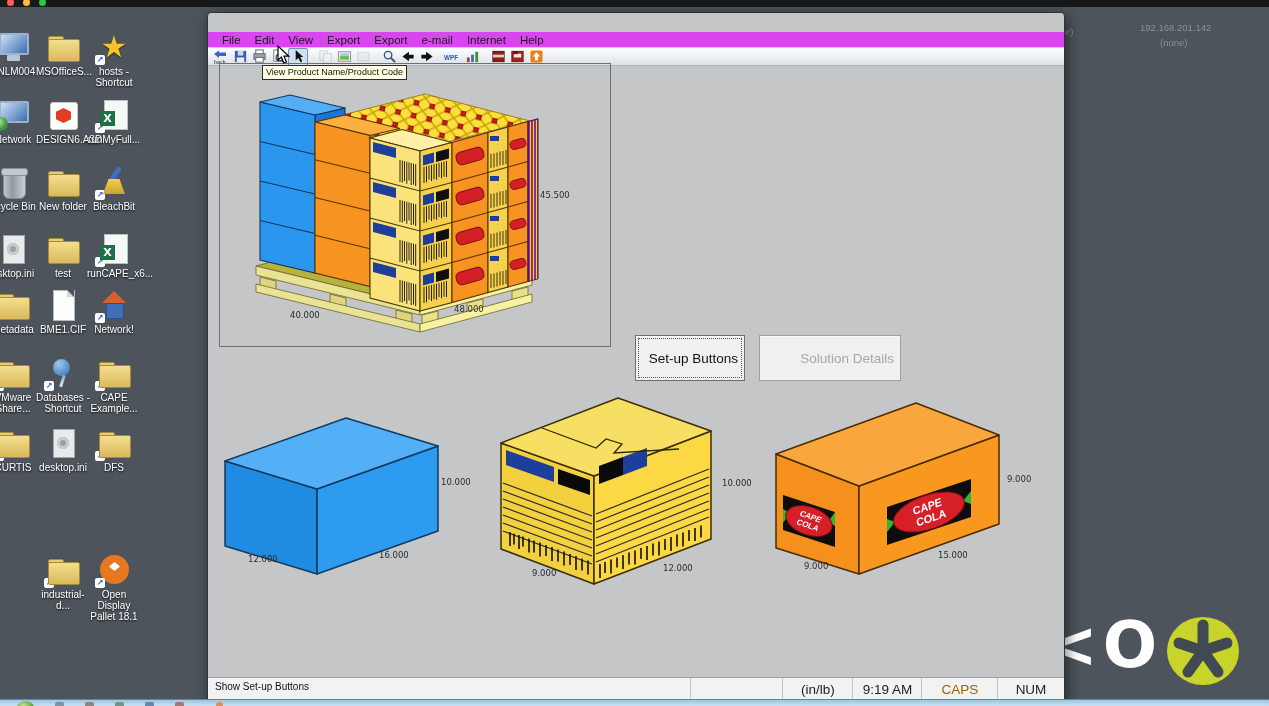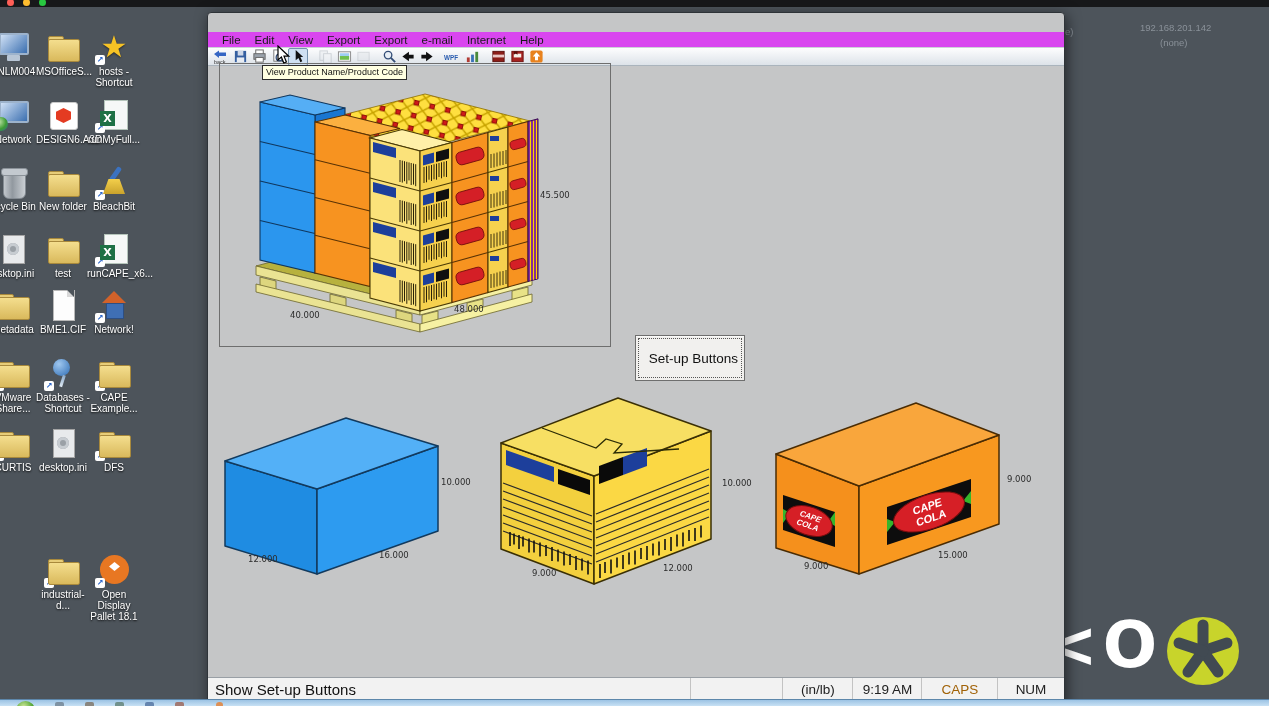--- a/index.html
+++ b/index.html
@@ -113,21 +113,21 @@
 
   .btn{position:absolute;top:322px;height:46px;background:#f1f0ee;border:1px solid #6e6e6e;
        font-size:13.5px;color:#111;text-align:right;line-height:29px;box-shadow:0 1px 0 rgba(255,255,255,.6) inset;}
   .btn.focused::after{content:"";position:absolute;left:2px;top:2px;right:2px;bottom:2px;
        border:1px dotted #555;}
   .btn.disabled{color:#a7a7a7;border-color:#9f9f9f;}
 
   .dim{position:absolute;font:8.5px "DejaVu Sans",sans-serif;color:#2c2c2c;}
 
   .statusbar{left:0;top:664px;width:100%;height:24px;background:#f2f2f2;border-top:1px solid #999fa5;}
-  .status-msg{position:absolute;left:7px;top:3px;font-size:15px;color:#111;}
+  .status-msg{position:absolute;left:7px;top:3px;font-size:10px;color:#111;}
   .scell{position:absolute;top:0;height:24px;border-left:1px solid #c3c3c3;font-size:13.5px;color:#222;
        text-align:center;line-height:24px;}
   .scell.dim-text{color:#a16207;}
 
   .tooltip{left:262px;top:65px;height:13px;background:#ffffe1;border:1px solid #2b2b2b;z-index:60;
        font-size:9px;line-height:13px;padding:0 3px;color:#111;white-space:nowrap;}
   .cursor{left:277px;top:45px;z-index:70;}
 
   
   .taskbar{left:0;top:699px;width:1269px;height:7px;z-index:30;overflow:hidden;
@@ -528,20 +528,21 @@
       <polygon points="308,57.5 318,54.8 318,214.8 308,217.5" fill="#7b1fa2" stroke="#3e0f52" stroke-width="1"></polygon>
       <path d="M310.5,57.5 V216.5 M313.5,56.7 V215.7 M316.5,55.9 V214.9" stroke="#ffd600" stroke-width="1.2"></path>
     </svg>
     <span class="dim" style="left:70px;top:246px">40.000</span>
     <span class="dim" style="left:234px;top:240px">48.000</span>
     <span class="dim" style="left:320px;top:126px">45.500</span>
   </div>
 
 
   <button class="btn focused" style="left:427px;width:110px">Set-up Buttons</button>
+  <button class="btn disabled" style="left:551px;width:142px">Solution Details</button>
 
   <div class="abs" style="left:11px;top:376px;width:265px;height:200px">
     <svg width="240" height="200" viewBox="0 0 240 200">
       <g stroke="#123a5e" stroke-width="1.5" stroke-linejoin="round">
         <polygon points="6,157 98,185 98,100 6,72" fill="#1f8ce2"></polygon>
         <polygon points="98,185 219,142 219,57 98,100" fill="#2d9bf0"></polygon>
         <polygon points="6,72 98,100 219,57 127,29" fill="#53b0f7"></polygon>
       </g>
     </svg>
     <span class="dim" style="left:29px;top:165px">12.000</span>

